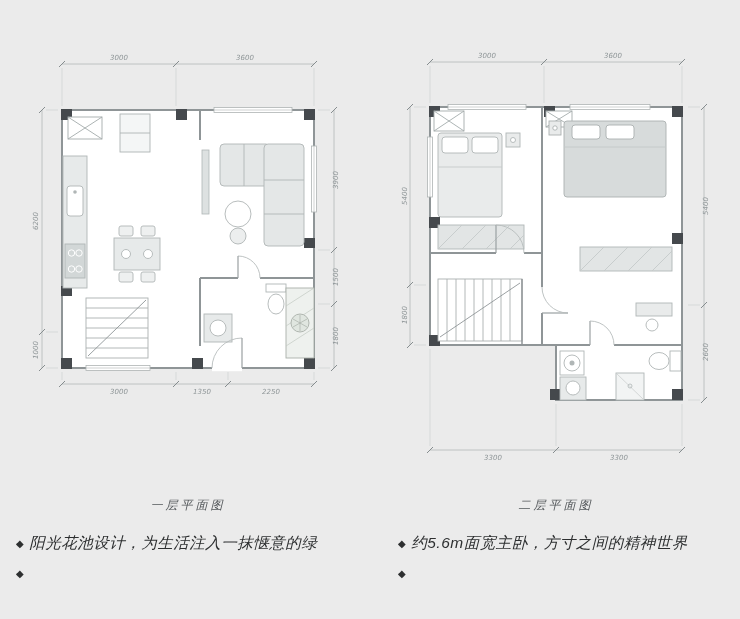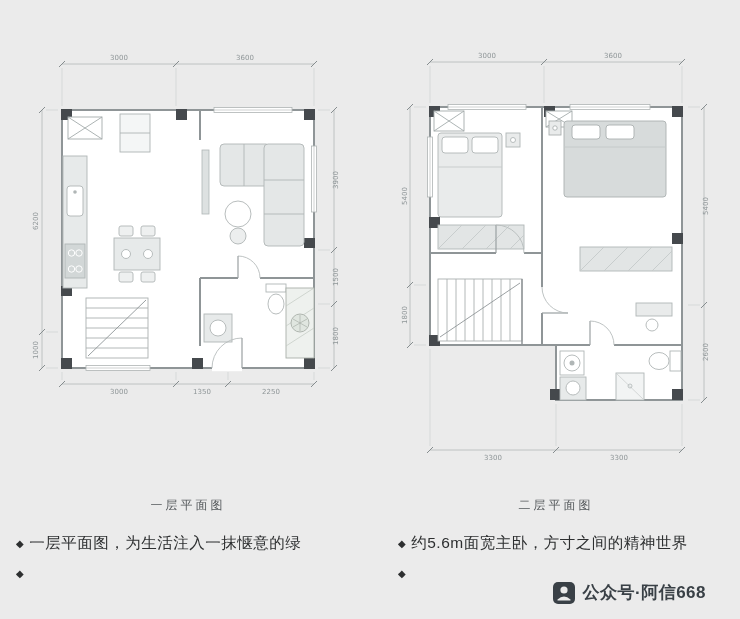--- a/index.html
+++ b/index.html
@@ -3,21 +3,21 @@
 <meta charset="utf-8">
 <style>
   * { margin:0; padding:0; box-sizing:border-box; }
   html,body { width:740px; height:619px; }
   body {
     background:#ebebeb;
     font-family:"Liberation Sans","DejaVu Sans",sans-serif;
     position:relative;
     overflow:hidden;
   }
-  .canvas { position:absolute; inset:0; background:#ebebeb; }
+  .canvas { position:absolute; inset:0; background:#ebebeb;font-style:italic; }
   .plan-svg { position:absolute; }
   #plan1 { left:28px; top:48px; }
   #plan2 { left:398px; top:46px; }
   svg text { font-family:"DejaVu Sans",sans-serif; font-size:7px; fill:#8f9698; }
   .caption {
     position:absolute; width:252px; text-align:center;
     font-size:12px; color:#54585b; letter-spacing:3px;
   }
   #caption1 { left:62px; top:497px; }
   #caption2 { left:430px; top:497px; }
@@ -344,40 +344,30 @@
       </g>
     </g>
   </svg>
 
   <div id="caption2" class="caption">二层平面图</div>
   <div id="caption1" class="caption">一层平面图</div>
 
   <div id="features-left" class="features">
     <div class="feature">
       <span class="marker">◆</span>
-      <span class="feature-text">一层平面图，为生活注入一抹惬意的绿</span>
+      <span class="feature-text">阳光花池设计，为生活注入一抹惬意的绿</span>
     </div>
     <div class="feature">
       <span class="marker">◆</span>
     </div>
   </div>
   <div id="features-right" class="features">
     <div class="feature">
       <span class="marker">◆</span>
       <span class="feature-text">约5.6m面宽主卧，方寸之间的精神世界</span>
     </div>
     <div class="feature">
       <span class="marker">◆</span>
     </div>
   </div>
 
-  <div class="watermark">
-    <span class="wm-icon">
-      <svg width="22" height="22" viewBox="0 0 22 22">
-        <rect x="0" y="0" width="22" height="22" rx="5" fill="#394046"></rect>
-        <circle cx="11" cy="8" r="3.6" fill="#ebebeb"></circle>
-        <path d="M4.5,17.5 Q11,11.5 17.5,17.5 L17.5,18.5 L4.5,18.5 Z" fill="#ebebeb"></path>
-      </svg>
-    </span>
-    <span class="wm-text">公众号·阿信668</span>
-  </div>
 
 </div>
 
 </body></html>

